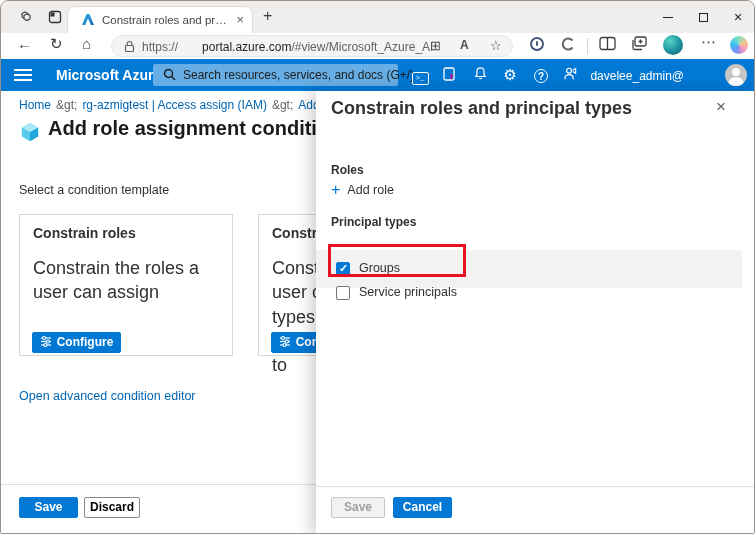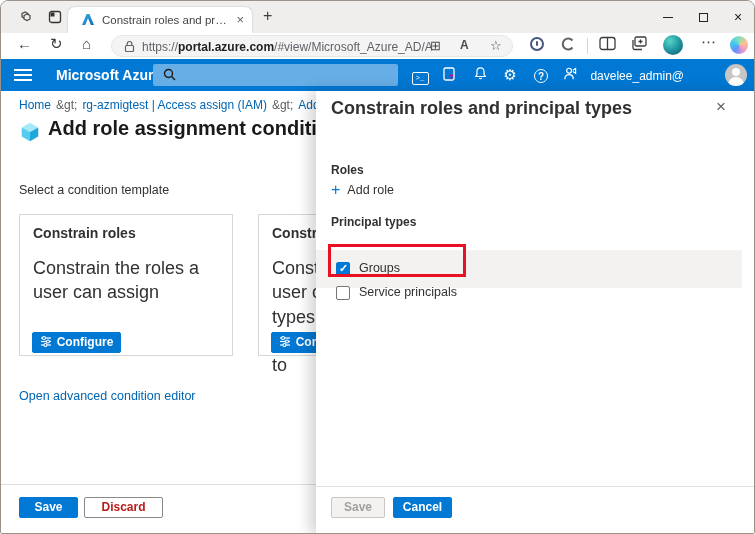--- a/index.html
+++ b/index.html
@@ -23,21 +23,21 @@
   .wc-close { font-size:14px; }
 
   
   .toolbar { position:absolute; left:0; top:32px; width:100%; height:26px; background:#fff; }
   .nav-glyph { position:absolute; top:2px; font-size:15px; color:#3c3c3c; }
   .urlbar { position:absolute; left:110px; top:2px; width:402px; height:22px; background:#f4f4f4;
             border:1px solid #e6e6e6; border-radius:12px; }
   .lock-icon { position:absolute; left:12px; top:4px; }
   .url-text { position:absolute; left:30px; top:4px; font-size:12px; color:#5f6368; white-space:nowrap;
               width:290px; overflow:hidden; }
-  .url-domain { color:#1f1f1f; font-weight:700; }
+  .url-domain { color:#1f1f1f; font-weight:400;padding-left:24px; }
   .pill-icon { position:absolute; top:2px; font-size:13px; color:#4a4a4a; }
   .ext-icon { position:absolute; top:3px; }
   .tb-divider { position:absolute; left:586px; top:5px; width:1px; height:16px; background:#d5d5d5; }
   .avatar-edge { position:absolute; left:662px; top:2px; width:20px; height:20px; border-radius:50%;
                  background:radial-gradient(circle at 35% 30%, #54d6c8, #1e8f9d 55%, #0d5a68); }
   .copilot { position:absolute; left:729px; top:3px; width:18px; height:18px; border-radius:50%;
              background:conic-gradient(from 210deg, #6a8fff, #3ec6f0, #7ce0c3, #f9c58d, #f299c2, #6a8fff); }
 
   
   .azurebar { position:absolute; left:0; top:58px; width:100%; height:32px; background:#0078d4; }
@@ -72,22 +72,22 @@
   .card-title { position:absolute; left:13px; top:10px; font-size:14px; font-weight:700; color:#323130; white-space:nowrap; }
   .card-desc { position:absolute; left:13px; top:41px; width:192px; font-size:18px; color:#323130;
                line-height:1.35; white-space:pre-line; }
   .btn { display:inline-block; text-align:center; font-size:12px; font-weight:700; border-radius:2px; }
   .btn-blue { background:#0078d4; color:#fff; border:1px solid #0078d4; }
   .configure-btn { position:absolute; left:12px; top:117px; width:89px; height:21px; line-height:19px; }
   .cfg-icon { display:inline-block; vertical-align:-1px; margin-right:5px; }
   .page-link { position:absolute; left:18px; font-size:12.5px; color:#0065b3; }
   .footer-divider { position:absolute; left:0; top:393px; width:100%; height:1px; background:#e1dfdd; }
   .save-main { position:absolute; left:18px; top:406px; width:59px; height:21px; line-height:19px; }
-  .discard-main { position:absolute; left:83px; top:406px; width:79px; height:21px; line-height:19px;
-                  background:#fff; color:#b91c1c; border:1px solid #8a8886; }
+  .discard-main { position:absolute; left:83px; top:406px; width:56px; height:21px; line-height:19px;
+                  background:#fff; color:#000000; border:1px solid #8a8886; }
 
   
   .panel { position:absolute; left:315px; top:90px; width:440px; height:444px; background:#fff;
            box-shadow:-6px 0 14px rgba(0,0,0,0.18); }
   .panel-title { position:absolute; left:15px; top:7px; font-size:18px; font-weight:700; color:#323130; }
   .panel-close { position:absolute; left:400px; top:6px; font-size:17px; color:#605e5c; }
   .sec-label { position:absolute; left:15px; font-size:12px; font-weight:700; color:#323130; }
   .add-role { position:absolute; left:15px; top:90px; font-size:12.5px; color:#323130; }
   .add-role .plus { color:#0078d4; font-size:16px; font-weight:400; margin-right:7px; vertical-align:-1px; }
   .pt-row { position:absolute; left:0; width:426px; height:24px; }
@@ -190,20 +190,21 @@
         <div></div>
         <div></div>
         <div></div>
       </div>
     <span class="brand">Microsoft Azure</span>
     <div class="az-search">
       <svg style="position:absolute;left:10px;top:4px" width="13" height="13" viewBox="0 0 13 13">
         <circle cx="5.5" cy="5.5" r="4" fill="none" stroke="#1b1b1b" stroke-width="1.4"></circle>
           <line x1="8.6" y1="8.6" x2="12" y2="12" stroke="#1b1b1b" stroke-width="1.4"></line>
       </svg>
+      <span class="az-search-text">Search resources, services, and docs (G+/)</span>
     </div>
     <div class="az-icon" style="left:410px"><span class="shell-box">&gt;_</span></div>
     <div class="az-icon" style="left:440px">
       <svg width="16" height="16" viewBox="0 0 16 16">
           <rect x="2" y="2" width="10" height="12" rx="1.5" fill="none" stroke="#fff" stroke-width="1.3"></rect>
           <path d="M8 9 l3 0 l-1.1 1.6 v2 l-0.8 0.6 v-2.6 Z" fill="#e3008c" stroke="#e3008c" stroke-width="0.8"></path>
         </svg>
     </div>
     <div class="az-icon" style="left:470px">
       <svg width="15" height="15" viewBox="0 0 16 16">

